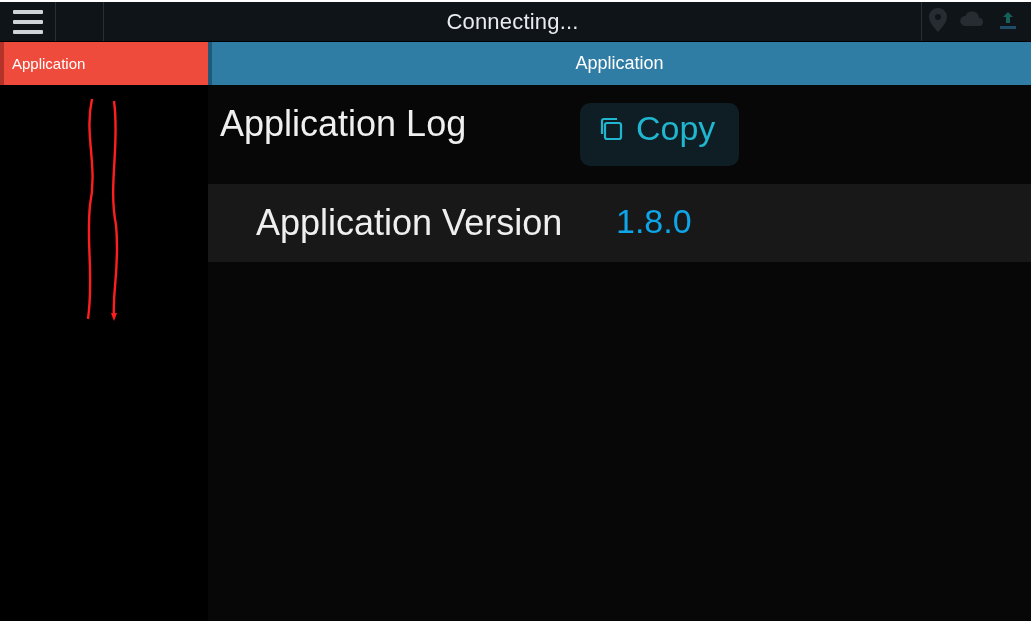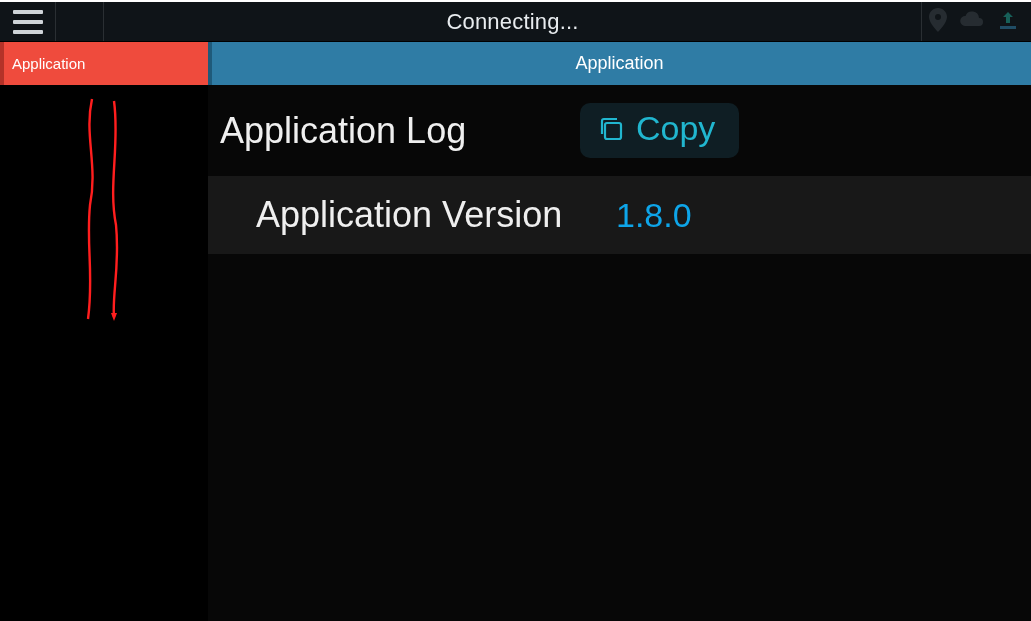--- a/index.html
+++ b/index.html
@@ -109,21 +109,21 @@
     display:flex;
     justify-content:center;
     padding-top:10px;
   }
   .content {
     flex: 1;
     background: #070707;
   }
   .row {
     display: flex;
-    align-items: center;
+    align-items: flex-start;
     padding: 18px 18px 18px 12px;
   }
   .row.alt { background: #181818; padding-left: 48px; }
   .row-label {
     font-size: 36px;
     font-weight: 300;
     color: #efefef;
     flex: 0 0 360px;
   }
   .row-value {
@@ -132,21 +132,21 @@
     color: #0ea5e9;
   }
   .copy-btn {
     display: inline-flex;
     align-items: center;
     gap: 10px;
     background: #0f1e24;
     color: #21b6cf;
     font-size: 34px;
     font-weight: 300;
-    padding: 6px 24px 10px 16px;
+    padding: 6px 24px 18px 16px;
     border-radius: 10px;
     cursor: pointer;
     user-select: none;
   }
   .copy-btn svg { stroke:#21b6cf; }
 
   
   .squiggle { width: 80px; height: 230px; }
 </style>
 </head>

